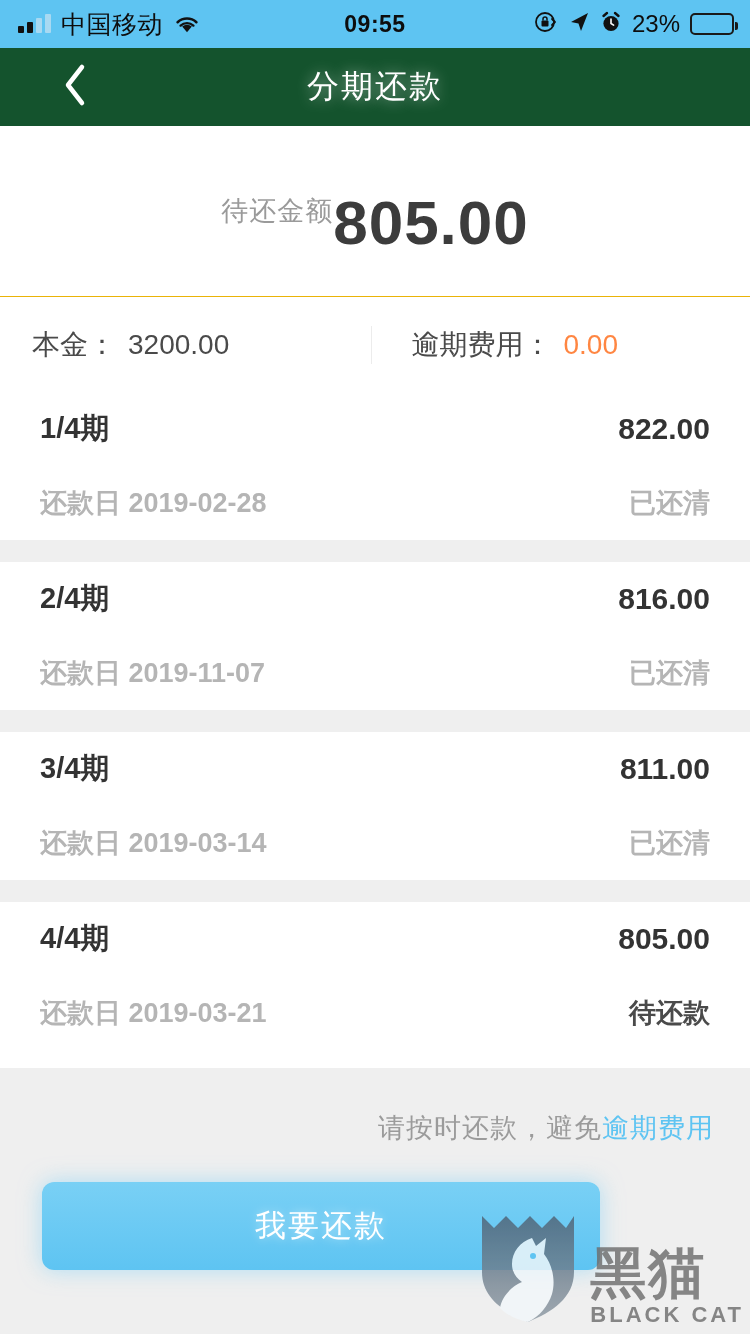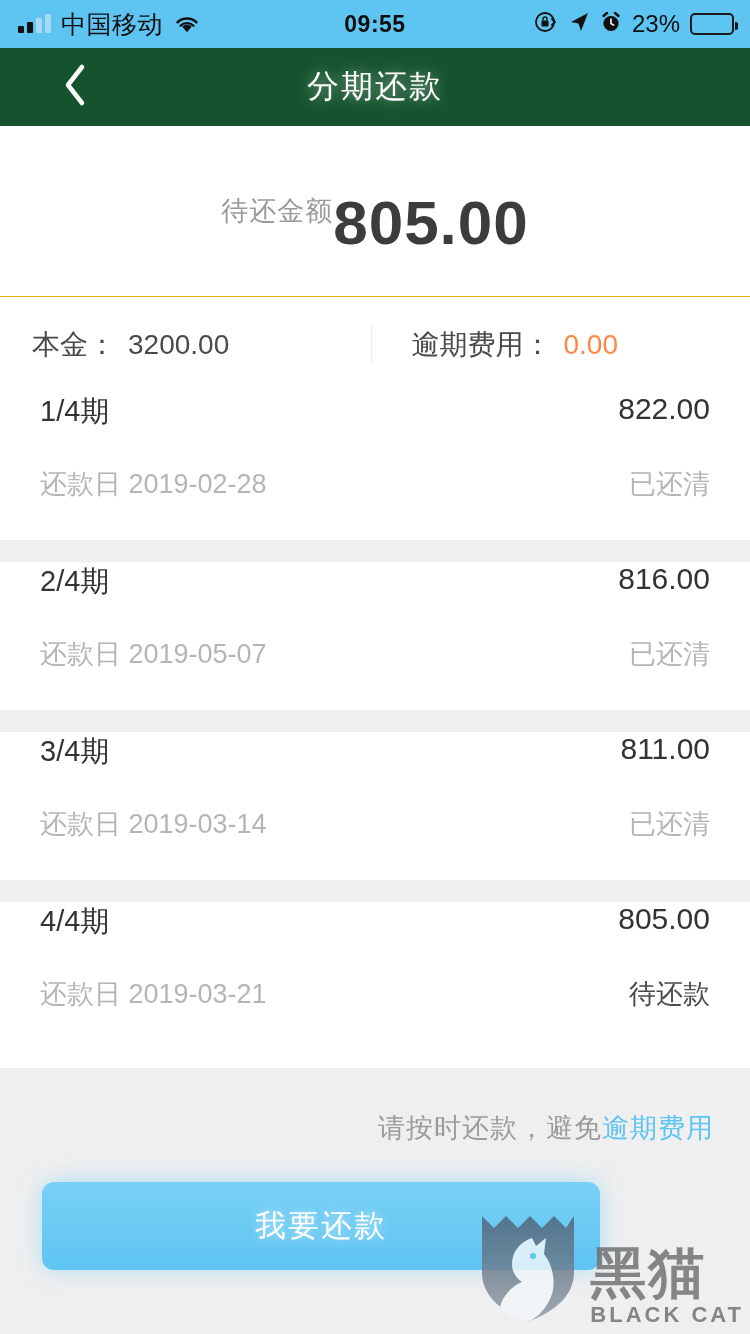--- a/index.html
+++ b/index.html
@@ -79,21 +79,21 @@
   .stat.second { padding-left:40px; border-left:1px solid #ececec; }
   .stat-label { color:#4a4a4a; }
   .stat-value { color:#4a4a4a; margin-left:12px; }
   .stat-value.warn { color:#ff8642; }
 
   
   .list { position:absolute; top:392px; left:0; width:750px; }
   .sep { height:22px; background:#efefef; }
   .row { background:#ffffff; height:148px; padding:0 40px; }
   .row-line {
-    display:flex; justify-content:space-between; height:74px;
+    display:flex; align-items:center; justify-content:space-between; height:74px;font-weight:bold;
   }
   .term { font-size:29px; color:#333333; }
   .amount { font-size:30px; color:#333333; }
   .due { font-size:27px; color:#b5b5b5; }
   .status { font-size:27px; color:#b5b5b5; }
   .status.pending { color:#4a4a4a; }
 
   
   .footer {
     position:absolute; left:0; top:1068px; width:750px; height:266px;
@@ -218,21 +218,21 @@
       </div>
     </div>
     <div class="sep"></div>
 
     <div class="row">
       <div class="row-line">
         <span class="term">2/4期</span>
         <span class="amount">816.00</span>
       </div>
       <div class="row-line">
-        <span class="due">还款日 2019-05-07</span>
+        <span class="due">还款日 2019-11-07</span>
         <span class="status">已还清</span>
       </div>
     </div>
     <div class="sep"></div>
 
     <div class="row">
       <div class="row-line">
         <span class="term">3/4期</span>
         <span class="amount">811.00</span>
       </div>

